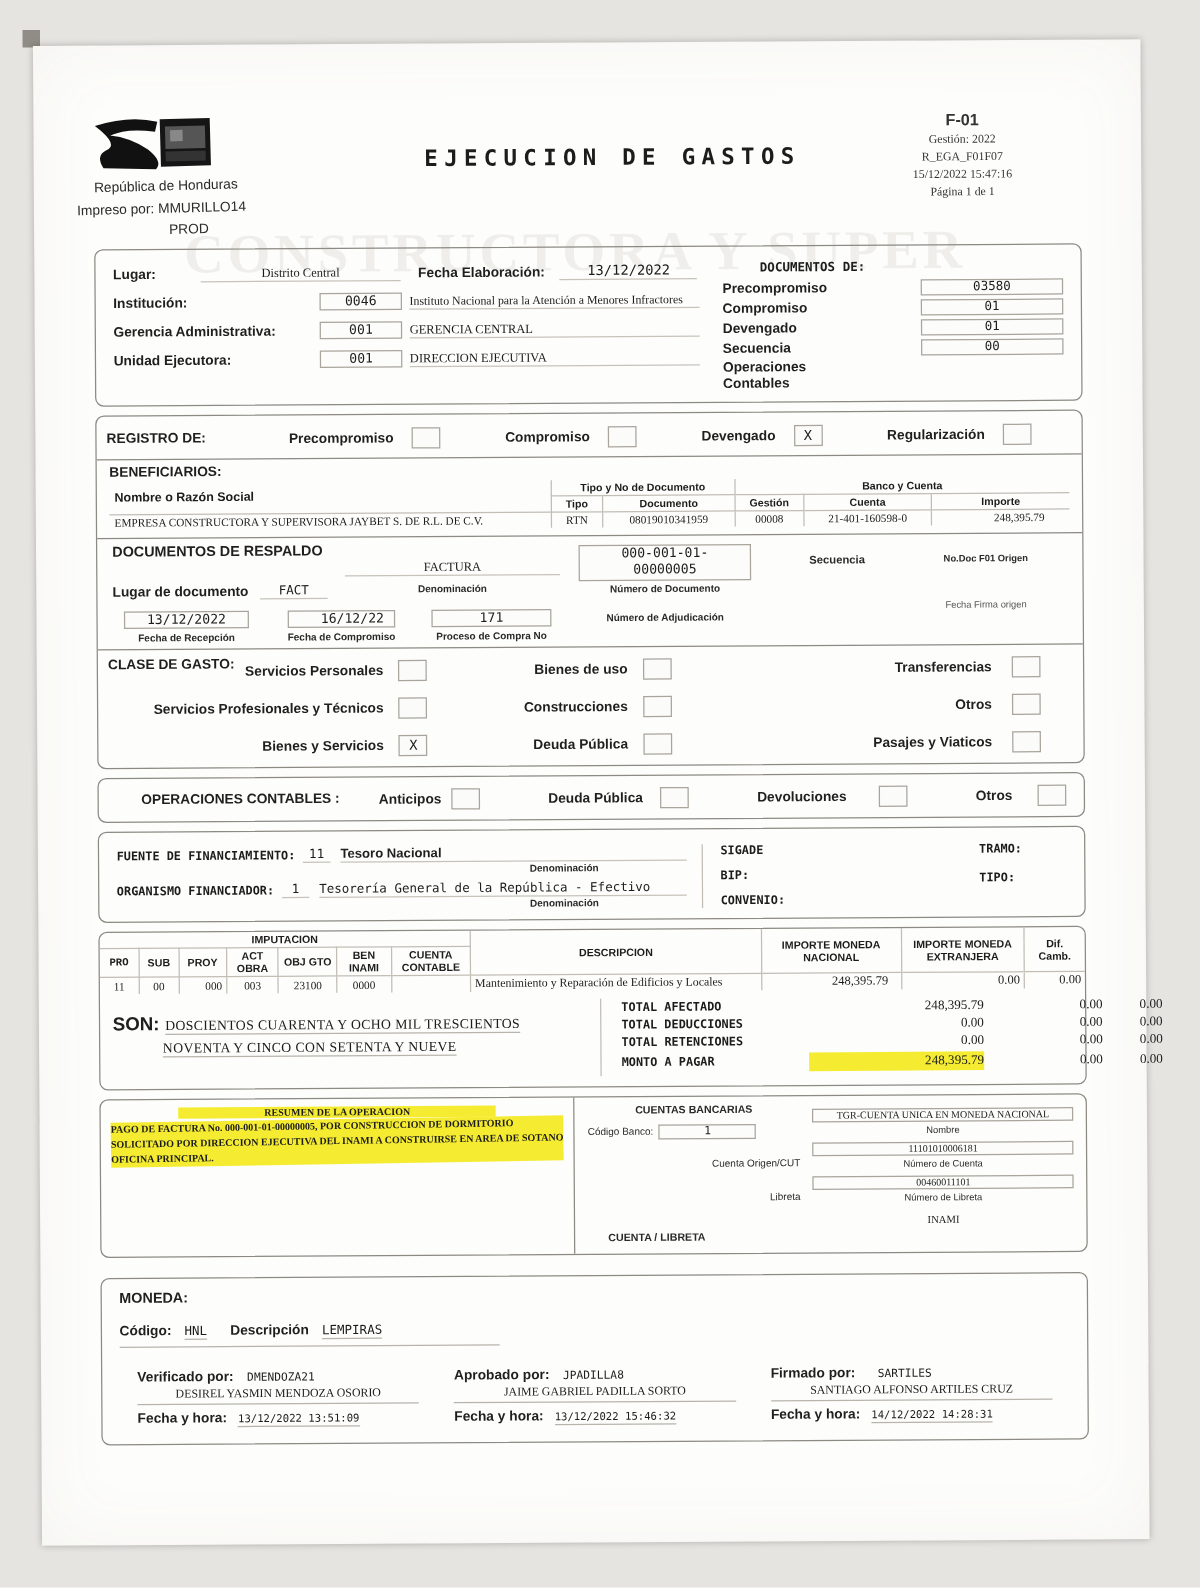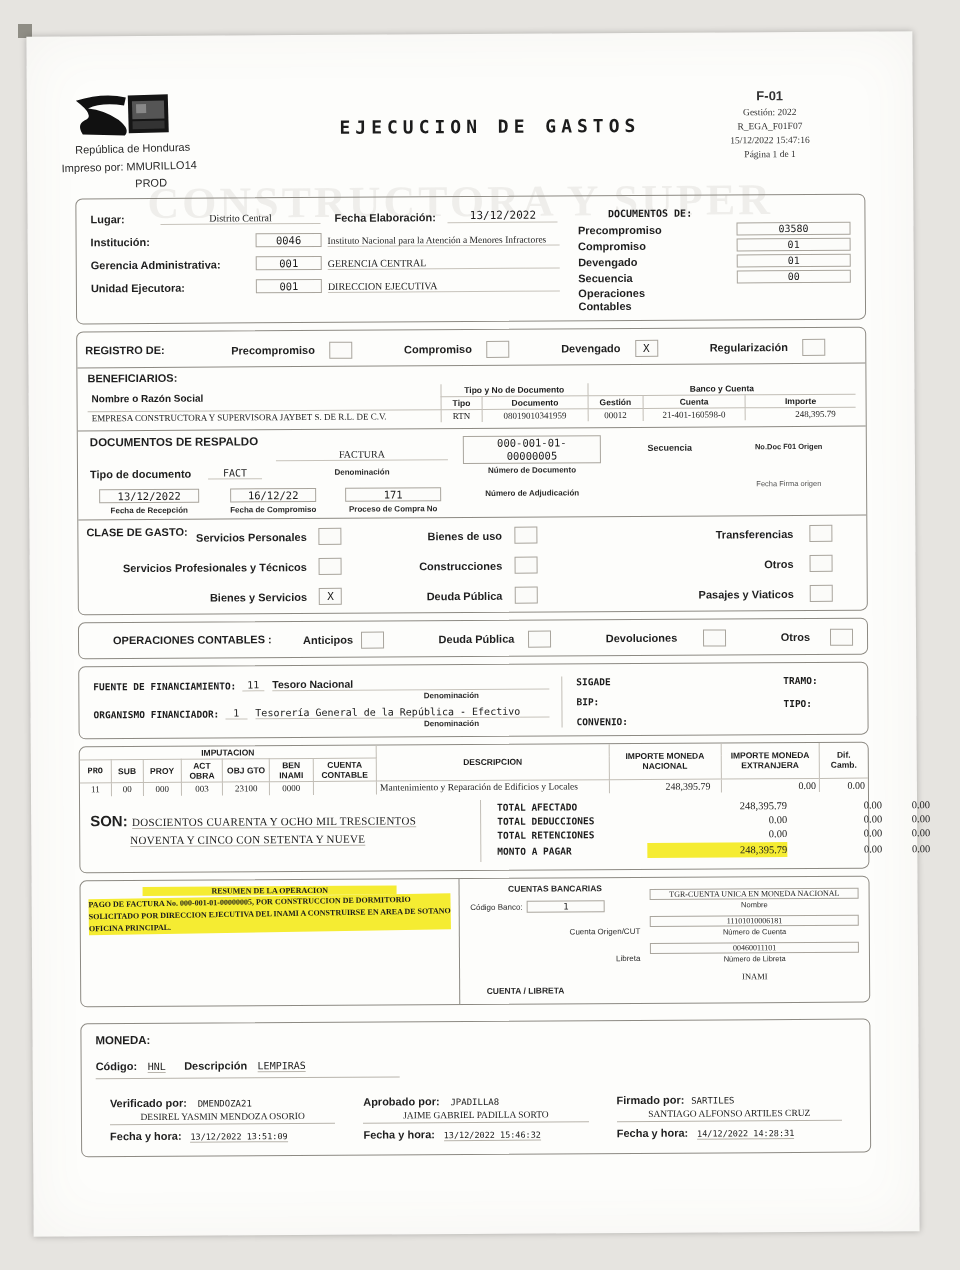--- a/index.html
+++ b/index.html
@@ -186,48 +186,48 @@
           <th style="width:38px;">Tipo</th>
           <th style="width:110px;">Documento</th>
           <th style="width:52px;">Gestión</th>
           <th style="width:118px;">Cuenta</th>
           <th class="noborder-r" style="width:120px;">Importe</th>
         </tr>
         <tr>
           <td class="ser noborder-l" style="font-size:9px;border-bottom:none;">EMPRESA CONSTRUCTORA Y SUPERVISORA JAYBET S. DE R.L. DE C.V.</td>
           <td class="ser ctr" style="border-bottom:none;">RTN</td>
           <td class="ser ctr" style="border-bottom:none;">08019010341959</td>
-          <td class="ser ctr" style="border-bottom:none;">00012</td>
+          <td class="ser ctr" style="border-bottom:none;">00008</td>
           <td class="ser ctr" style="border-bottom:none;">21-401-160598-0</td>
           <td class="ser rt noborder-r" style="border-bottom:none;padding-right:20px;">248,395.79</td>
         </tr>
       </tbody>
         </table>
     </div>
 
     <div class="divider"></div>
 
     <div style="padding:5px 12px 4px 12px;display:flex;">
       <div style="flex:0 0 46%;">
         <div class="lbl" style="font-size:11.5px;">DOCUMENTOS DE RESPALDO</div>
         <div style="display:flex;align-items:flex-end;margin-top:2px;">
-          <span class="lbl" style="width:118px;">Tipo de documento</span>
+          <span class="lbl" style="width:118px;">Lugar de documento</span>
           <span class="mono udot" style="width:54px;text-align:center;font-size:10px;">FACT</span>
           <span style="margin-left:14px;flex:1;text-align:center;">
             <span class="ser udot" style="display:block;font-size:10px;">FACTURA</span>
             <span class="sm">Denominación</span>
           </span>
         </div>
         <div style="display:flex;margin-top:6px;">
           <span style="width:118px;text-align:center;">
             <span class="vbox" style="width:100px;box-sizing:border-box;">13/12/2022</span>
             <span class="sm" style="display:block;margin-top:2px;">Fecha de Recepción</span>
           </span>
           <span style="width:110px;text-align:center;margin-left:10px;">
-            <span class="vbox" style="width:86px;box-sizing:border-box;">16/12/22</span>
+            <span class="vbox" style="width:86px;box-sizing:border-box;text-align:right;">16/12/22</span>
             <span class="sm" style="display:block;margin-top:2px;">Fecha de Compromiso</span>
           </span>
           <span style="width:110px;text-align:center;margin-left:10px;">
             <span class="vbox" style="width:96px;box-sizing:border-box;">171</span>
             <span class="sm" style="display:block;margin-top:2px;">Proceso de Compra No</span>
           </span>
         </div>
       </div>
       <div style="flex:0 0 22%;text-align:center;">
         <span class="vbox" style="width:120px;line-height:1.25;margin-top:2px;">
@@ -319,21 +319,21 @@
         <th style="width:26px;">SUB</th>
         <th style="width:32px;">PROY</th>
         <th style="width:36px;">ACT OBRA</th>
         <th style="width:42px;border-radius:10px;">OBJ GTO</th>
         <th style="width:38px;">BEN INAMI</th>
         <th style="width:58px;">CUENTA CONTABLE</th>
       </tr>
       <tr>
         <td class="ser ctr" style="border-left:none;border-bottom:none;">11</td>
         <td class="ser ctr" style="border-bottom:none;">00</td>
-        <td class="ser ctr" style="border-bottom:none;">000</td>
+        <td class="ser ctr" style="border-bottom:none;text-align:right;">000</td>
         <td class="ser ctr" style="border-bottom:none;">003</td>
         <td class="ser ctr" style="border-bottom:none;">23100</td>
         <td class="ser ctr" style="border-bottom:none;">0000</td>
         <td class="ser ctr" style="border-bottom:none;"></td>
         <td class="ser" style="font-size:9.5px;border-bottom:none;">Mantenimiento y Reparación de Edificios y Locales</td>
         <td class="ser rt" style="border-bottom:none;padding-right:10px;font-size:10px;">248,395.79</td>
         <td class="ser rt" style="border-bottom:none;font-size:10px;">0.00</td>
         <td class="ser rt" style="border-bottom:none;border-right:none;font-size:10px;">0.00</td>
       </tr>
     </tbody>
@@ -425,21 +425,21 @@
       </div>
       <div class="sig-col">
         <span class="lbl">Aprobado por:</span>
         <span class="mono" style="font-size:9px;margin-left:8px;">JPADILLA8</span>
         <div class="nm">JAIME GABRIEL PADILLA SORTO</div>
         <span class="lbl">Fecha y hora:</span>
         <span class="mono u" style="font-size:8.5px;margin-left:6px;">13/12/2022 15:46:32</span>
       </div>
       <div class="sig-col">
         <span class="lbl">Firmado por:</span>
-        <span class="mono" style="font-size:9px;margin-left:4px;">SARTILES</span>
+        <span class="mono" style="font-size:9px;margin-left:15px;">SARTILES</span>
         <div class="nm">SANTIAGO ALFONSO ARTILES CRUZ</div>
         <span class="lbl">Fecha y hora:</span>
         <span class="mono u" style="font-size:8.5px;margin-left:6px;">14/12/2022 14:28:31</span>
       </div>
     </div>
   </div>
 
 </div>
 
 </body></html>

